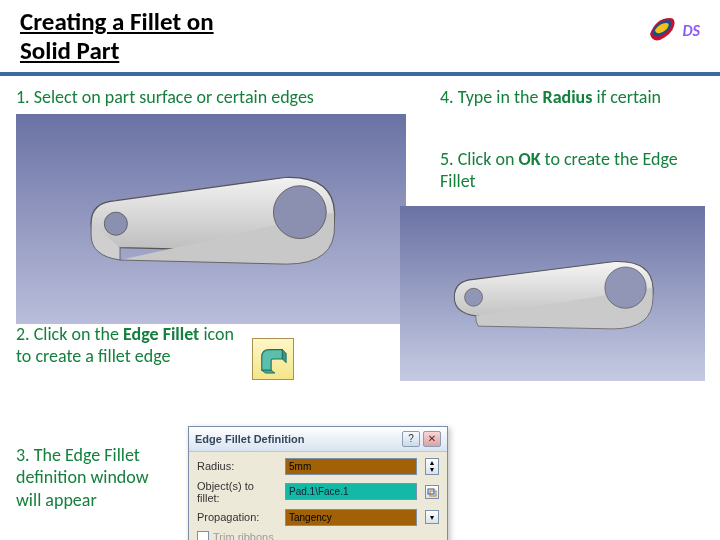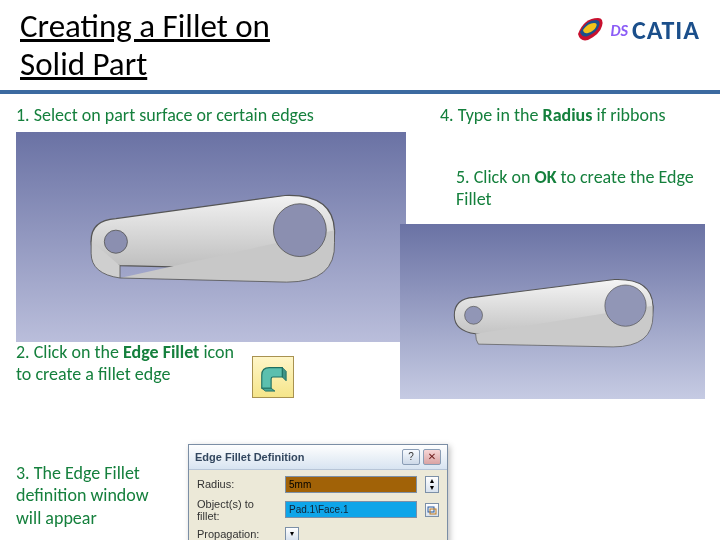--- a/index.html
+++ b/index.html
@@ -11,22 +11,22 @@
     position: relative;
     overflow: hidden;
   }
   .header {
     padding: 8px 20px 6px 20px;
     display: flex;
     justify-content: space-between;
     align-items: flex-start;
   }
   .title {
-    font-size: 33px;
-    font-weight: normal;
+    font-size: 25px;
+    font-weight: bold;
     text-decoration: underline;
     line-height: 1.15;
     color: #000;
   }
   .logo {
     display: flex;
     align-items: center;
     gap: 4px;
     margin-top: 4px;
   }
@@ -41,21 +41,21 @@
     position: relative;
     padding: 0 16px;
   }
   .step {
     font-size: 18px;
     color: #15803d;
     line-height: 1.25;
   }
   .step1 { position: absolute; top: 0; left: 16px; }
   .step4 { position: absolute; top: 0; left: 440px; width: 240px; }
-  .step5 { position: absolute; top: 62px; left: 456px; width: 260px; }
+  .step5 { position: absolute; top: 62px; left: 440px; width: 260px; }
   .step2 { position: absolute; top: 237px; left: 16px; width: 230px; }
   .step3 { position: absolute; top: 358px; left: 16px; width: 160px; }
   .bold { font-weight: bold; }
 
   
   .img-part1 {
     position: absolute;
     top: 28px; left: 16px;
     width: 390px; height: 210px;
     background: linear-gradient(180deg,#6a72a4 0%, #babedb 100%);
@@ -116,21 +116,21 @@
   }
   .dlg-close { background: linear-gradient(#f7d6d6,#d9a3a3); color:#6b1717;}
   .dlg-body { padding: 6px 8px 4px 8px; }
   .dlg-row { display: flex; align-items: center; margin-bottom: 5px; gap: 8px; }
   .dlg-label { width: 80px; color: #333; }
   .dlg-input {
     flex: 1; height: 17px; background: #a16207;
     border: 1px solid #7c90a7; padding: 1px 3px;
     font-size: 10px; display: flex; align-items: center;
   }
-  .dlg-input.sel { background: #0ea5e9; color: #123; }
+  .dlg-input.sel { background: #14b8a6; color: #123; }
   .dlg-spin { width: 14px; height: 17px; border:1px solid #7c90a7; background: linear-gradient(#fff,#d8e2ee); font-size:7px; display:flex; flex-direction:column; }
   .dlg-spin div{flex:1;text-align:center;line-height:7px;}
   .dlg-disabled { color: #9c9c9c; }
   .dlg-check { display: flex; align-items: center; gap: 4px; margin: 4px 0 6px 0; }
   .dlg-checkbox { width: 12px; height: 12px; border: 1px solid #7c90a7; background: #fff; }
   .tiny-icon{width:14px;height:14px;border:1px solid #7c90a7;background:linear-gradient(#fff,#d8e2ee);display:flex;align-items:center;justify-content:center;font-size:8px;}
 </style>
 </head>
 <body>
 
@@ -141,21 +141,20 @@
   </h1>
   <div class="logo">
     <span>
       <svg width="32" height="32" viewBox="0 0 32 32">
         <path d="M4 22 Q10 6 24 6 Q30 6 28 14 Q26 22 14 28 Q6 30 4 22 Z" fill="#c8102e"></path>
         <path d="M6 20 Q12 8 22 8 Q27 8 25 14 Q23 20 14 24 Q8 26 6 20 Z" fill="#1b4f8b"></path>
         <path d="M9 18 Q14 11 20 11 Q24 11 22 15 Q20 19 14 21 Q10 22 9 18 Z" fill="#f2c21a"></path>
       </svg>
     </span>
     <span class="logo-ds">DS</span>
-    <span class="logo-text">CATIA</span>
   </div>
 </div>
 <div class="divider"></div>
 
 <div class="content">
 
   <div class="step step1">1. Select on part surface or certain edges</div>
 
   <div class="img-part1">
     <div class="lever">
@@ -169,21 +168,21 @@
         <path d="M60 105 Q25 100 25 75 Q25 50 55 48 L260 20 Q318 18 320 62 Q322 110 262 110 Z" fill="url(#g1)" stroke="#555" stroke-width="1.5"></path>
         <path d="M60 105 L60 120 Q25 115 25 90 L25 75" fill="#cfcfcf" stroke="#555"></path>
         <path d="M60 120 L262 125 Q322 125 320 77 L320 62" fill="#c8c8c8" stroke="#555"></path>
         <circle cx="55" cy="76" r="14" fill="#8b8fb0" stroke="#555"></circle>
         <circle cx="278" cy="62" r="32" fill="#8b8fb0" stroke="#555"></circle>
       </svg>
     </div>
   </div>
 
   <div class="step step4">
-    <span>4. Type in the </span><span class="bold">Radius</span><span> if ribbons</span>
+    <span>4. Type in the </span><span class="bold">Radius</span><span> if certain</span>
   </div>
 
   <div class="step step5">
     <span>5. Click on </span><span class="bold">OK</span><span> to create the Edge Fillet</span>
   </div>
 
   <div class="img-part2">
     <div class="lever">
       <svg viewBox="0 0 340 140">
         <defs>
@@ -236,20 +235,21 @@
         <div class="dlg-input sel">Pad.1\Face.1</div>
         <div class="tiny-icon">
           <svg width="10" height="10" viewBox="0 0 10 10">
               <rect x="1" y="2" width="6" height="5" fill="none" stroke="#2a5a9e"></rect>
               <rect x="3" y="4" width="6" height="5" fill="none" stroke="#c07a1e"></rect>
             </svg>
         </div>
       </div>
       <div class="dlg-row">
         <div class="dlg-label">Propagation:</div>
+        <div class="dlg-input">Tangency</div>
         <div class="tiny-icon">▾</div>
       </div>
       <div class="dlg-check">
         <div class="dlg-checkbox"></div>
         <span class="dlg-disabled">Trim ribbons</span>
       </div>
 
     </div>
 
   </div>

